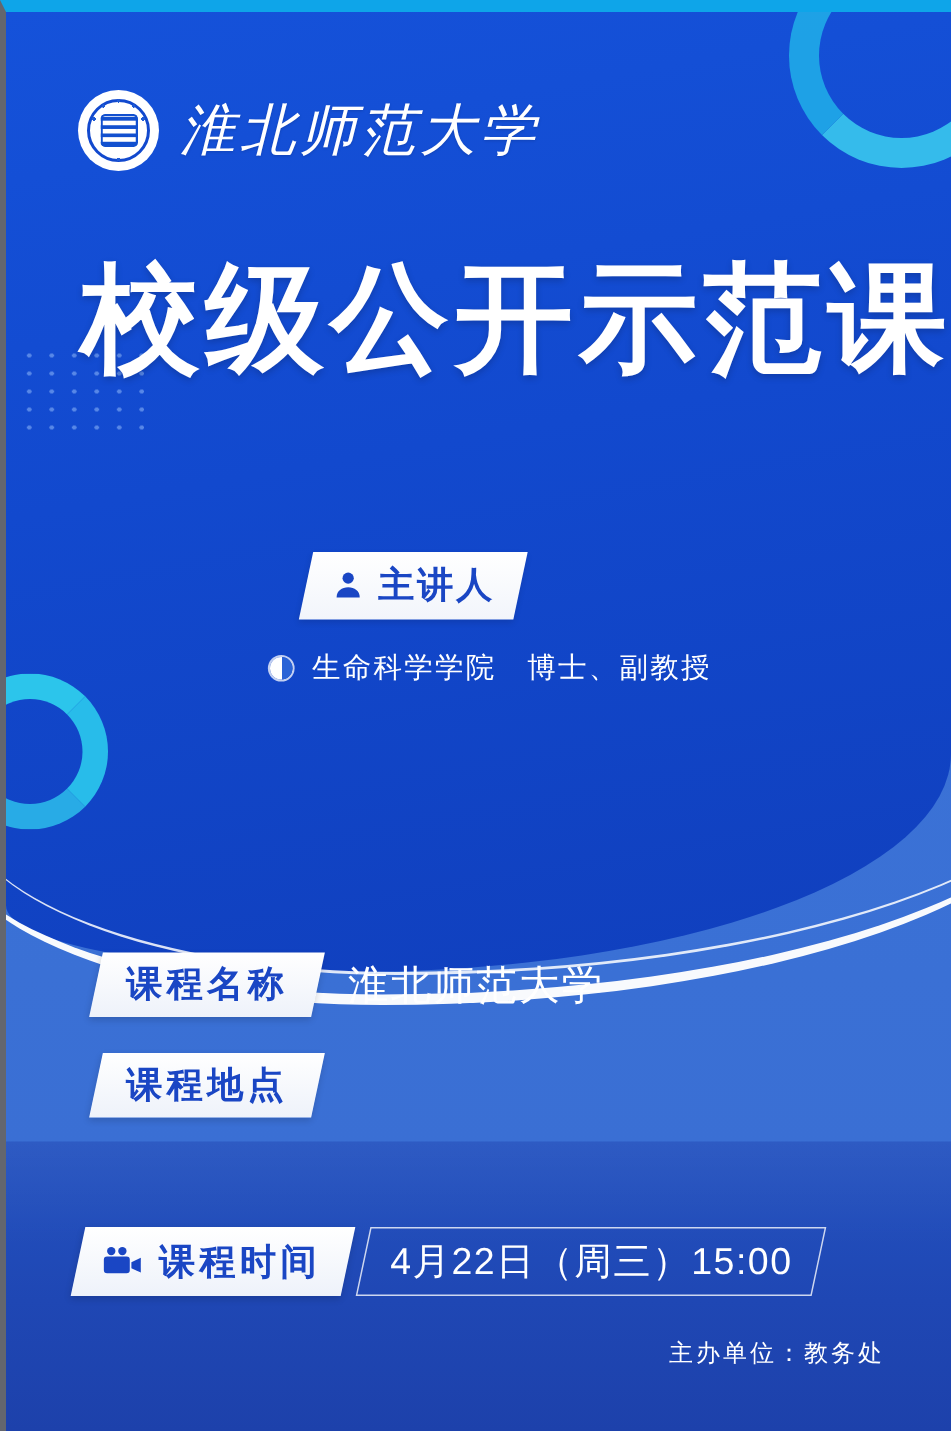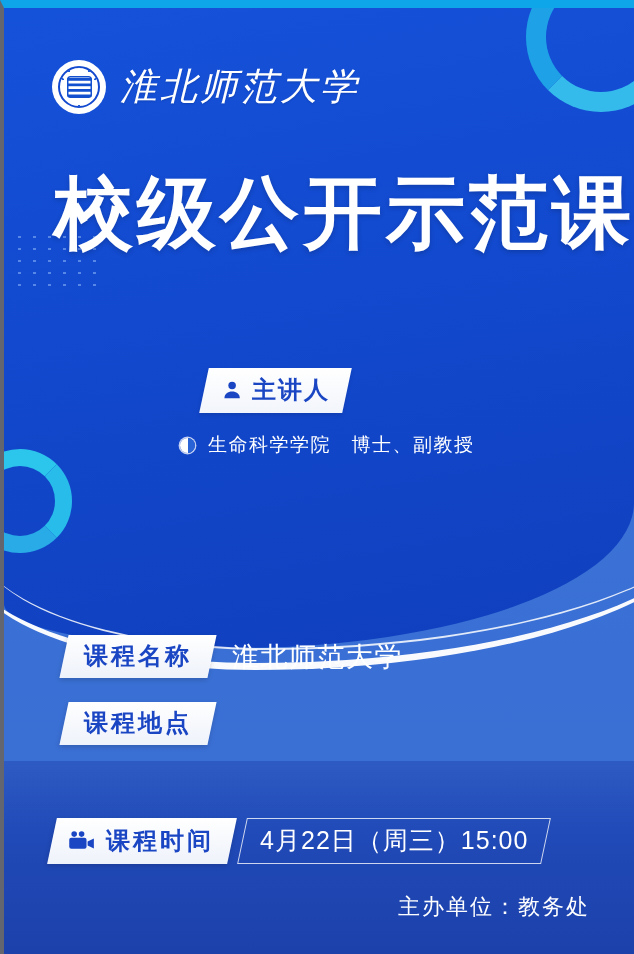--- a/index.html
+++ b/index.html
@@ -296,21 +296,21 @@
     font-size: 25px;
     color: #ffffff;
     letter-spacing: 1px;
     white-space: nowrap;
   }
 
   
   .organizer {
     position: absolute;
     right: 44px; top: 884px;
-    font-size: 22px;
+    font-size: 16px;
     color: #ffffff;
     letter-spacing: 2px;
     white-space: nowrap;
   }
 </style>
 </head>
 <body>
 
 <div class="poster">
 

